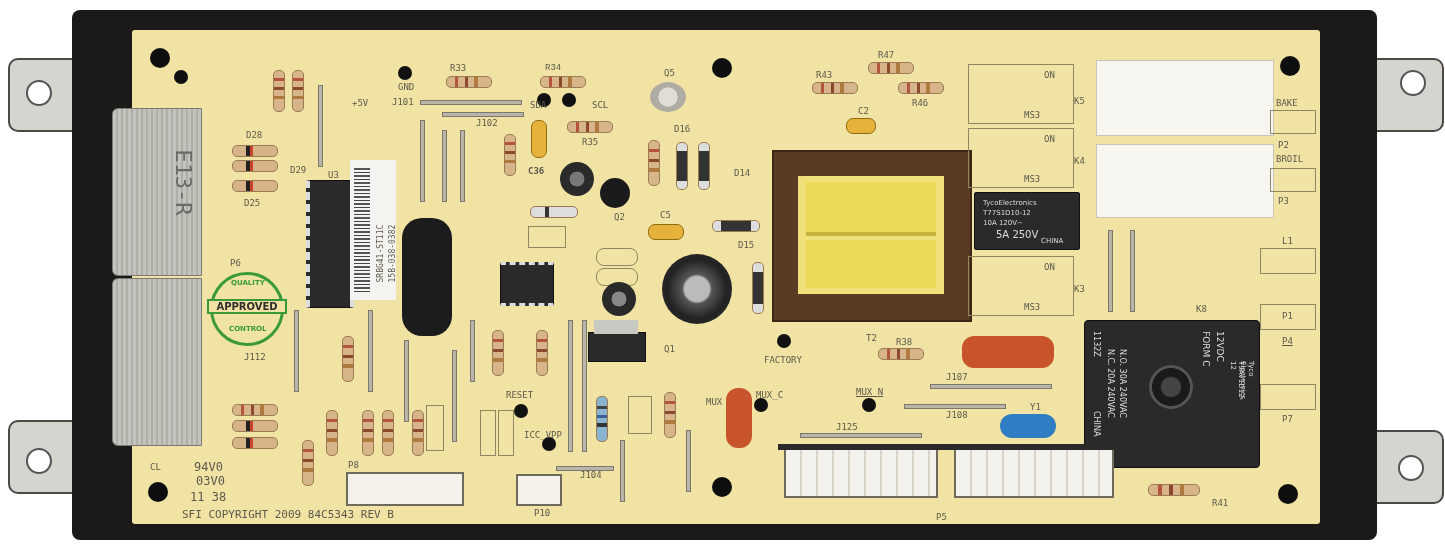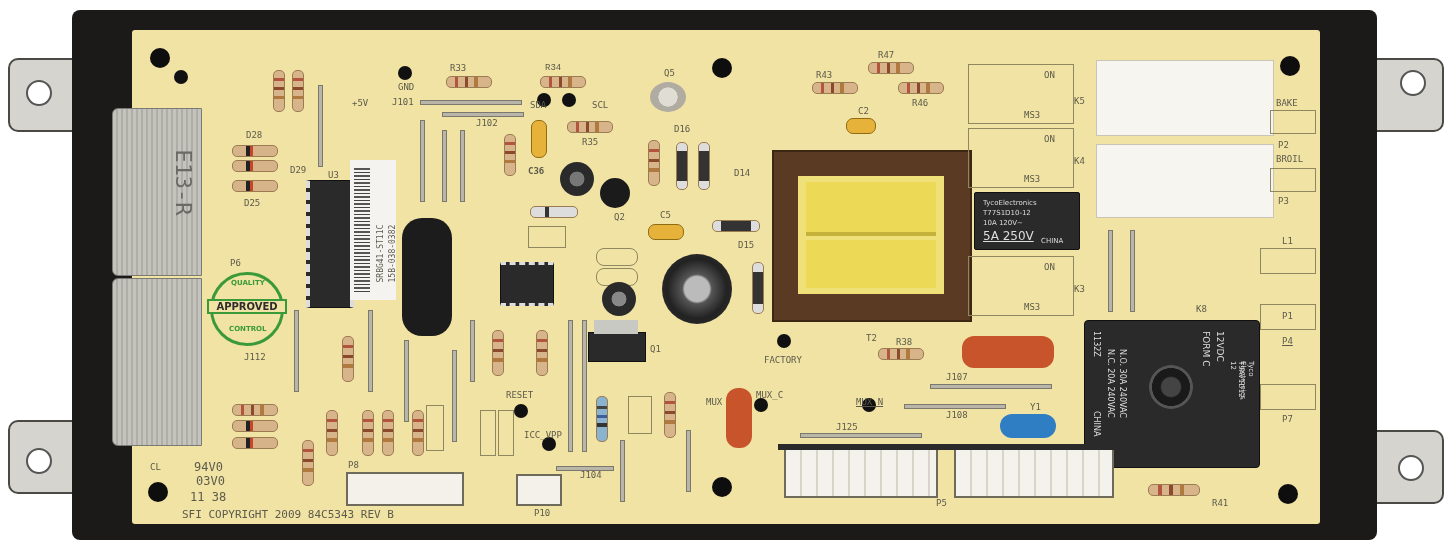--- a/index.html
+++ b/index.html
@@ -76,37 +76,37 @@
 <div class="abs silk" style="left:244px;top:198px;">D25</div>
 <div class="abs silk" style="left:674px;top:124px;">D16</div>
 <div class="abs silk" style="left:734px;top:124px;margin-top:44px;">D14</div>
 <div class="abs silk" style="left:738px;top:240px;">D15</div>
 <div class="abs silk" style="left:528px;top:166px;font-weight:bold;">C36</div>
 <div class="abs silk" style="left:660px;top:210px;">C5</div>
 <div class="abs silk" style="left:614px;top:212px;">Q2</div>
 <div class="abs silk" style="left:328px;top:170px;">U3</div>
 <div class="abs silk" style="left:230px;top:258px;">P6</div>
 <div class="abs silk" style="left:244px;top:352px;">J112</div>
-<div class="abs silk" style="left:650px;top:344px;">Q1</div>
+<div class="abs silk" style="left:664px;top:344px;">Q1</div>
 <div class="abs silk" style="left:764px;top:355px;">FACTORY</div>
 <div class="abs silk" style="left:866px;top:333px;">T2</div>
 <div class="abs silk" style="left:896px;top:337px;">R38</div>
 <div class="abs silk" style="left:756px;top:390px;">MUX_C</div>
-<div class="abs silk" style="left:856px;top:397px;text-decoration:underline;">MUX_N</div>
+<div class="abs silk" style="left:856px;top:387px;text-decoration:underline;">MUX_N</div>
 <div class="abs silk" style="left:706px;top:397px;">MUX</div>
 <div class="abs silk" style="left:506px;top:390px;">RESET</div>
 <div class="abs silk" style="left:524px;top:430px;">ICC_VPP</div>
 <div class="abs silk" style="left:580px;top:470px;">J104</div>
 <div class="abs silk" style="left:534px;top:508px;">P10</div>
 <div class="abs silk" style="left:348px;top:460px;">P8</div>
 <div class="abs silk" style="left:836px;top:422px;">J125</div>
 <div class="abs silk" style="left:946px;top:372px;">J107</div>
 <div class="abs silk" style="left:946px;top:410px;">J108</div>
 <div class="abs silk" style="left:1030px;top:402px;">Y1</div>
-<div class="abs silk" style="left:936px;top:498px;">P5</div>
+<div class="abs silk" style="left:936px;top:512px;">P5</div>
 <div class="abs silk" style="left:1212px;top:498px;">R41</div>
 <div class="abs silk" style="left:1282px;top:236px;">L1</div>
 <div class="abs silk" style="left:1282px;top:280px;margin-top:31px;">P1</div>
 <div class="abs silk" style="left:1282px;top:336px;text-decoration:underline;">P4</div>
 <div class="abs silk" style="left:1282px;top:414px;">P7</div>
 <div class="abs silk" style="left:1196px;top:304px;">K8</div>
 <div class="abs silk" style="left:1074px;top:96px;">K5</div>
 <div class="abs silk" style="left:1074px;top:156px;">K4</div>
 <div class="abs silk" style="left:1074px;top:284px;">K3</div>
 <div class="abs silk" style="left:150px;top:462px;">CL</div>
@@ -222,21 +222,21 @@
 <div class="abs silk" style="left:1044px;top:134px;">ON</div>
 <div class="abs silk" style="left:1044px;top:262px;">ON</div>
 <div class="abs silk" style="left:1024px;top:110px;">MS3</div>
 <div class="abs silk" style="left:1024px;top:174px;">MS3</div>
 <div class="abs silk" style="left:1024px;top:302px;">MS3</div>
 
 <div class="abs chip" style="left:974px;top:192px;width:104px;height:56px;border-radius:2px;">
   <div class="abs" style="left:8px;top:6px;color:#ddd;font-size:7px;">TycoElectronics</div>
   <div class="abs" style="left:8px;top:16px;color:#ddd;font-size:7px;">T77S1D10-12</div>
   <div class="abs" style="left:8px;top:26px;color:#ddd;font-size:7px;">10A 120V~</div>
-  <div class="abs" style="left:8px;top:36px;color:#ddd;font-size:12px;text-decoration:underline;">5A 250V</div>
+  <div class="abs" style="left:21px;top:36px;color:#ddd;font-size:10px;">5A 250V</div>
   <div class="abs" style="left:66px;top:44px;color:#ddd;font-size:7px;">CHINA</div>
 </div>
 
 <div class="abs relaybox" style="left:1096px;top:60px;width:176px;height:74px;"></div>
 <div class="abs relaybox" style="left:1096px;top:144px;width:176px;height:72px;"></div>
 <div class="abs silk" style="left:1276px;top:98px;">BAKE</div>
 <div class="abs silk" style="left:1278px;top:140px;">P2</div>
 <div class="abs silk" style="left:1276px;top:154px;">BROIL</div>
 <div class="abs silk" style="left:1278px;top:196px;">P3</div>
 <div class="abs outline" style="left:1270px;top:110px;width:44px;height:22px;"></div>

